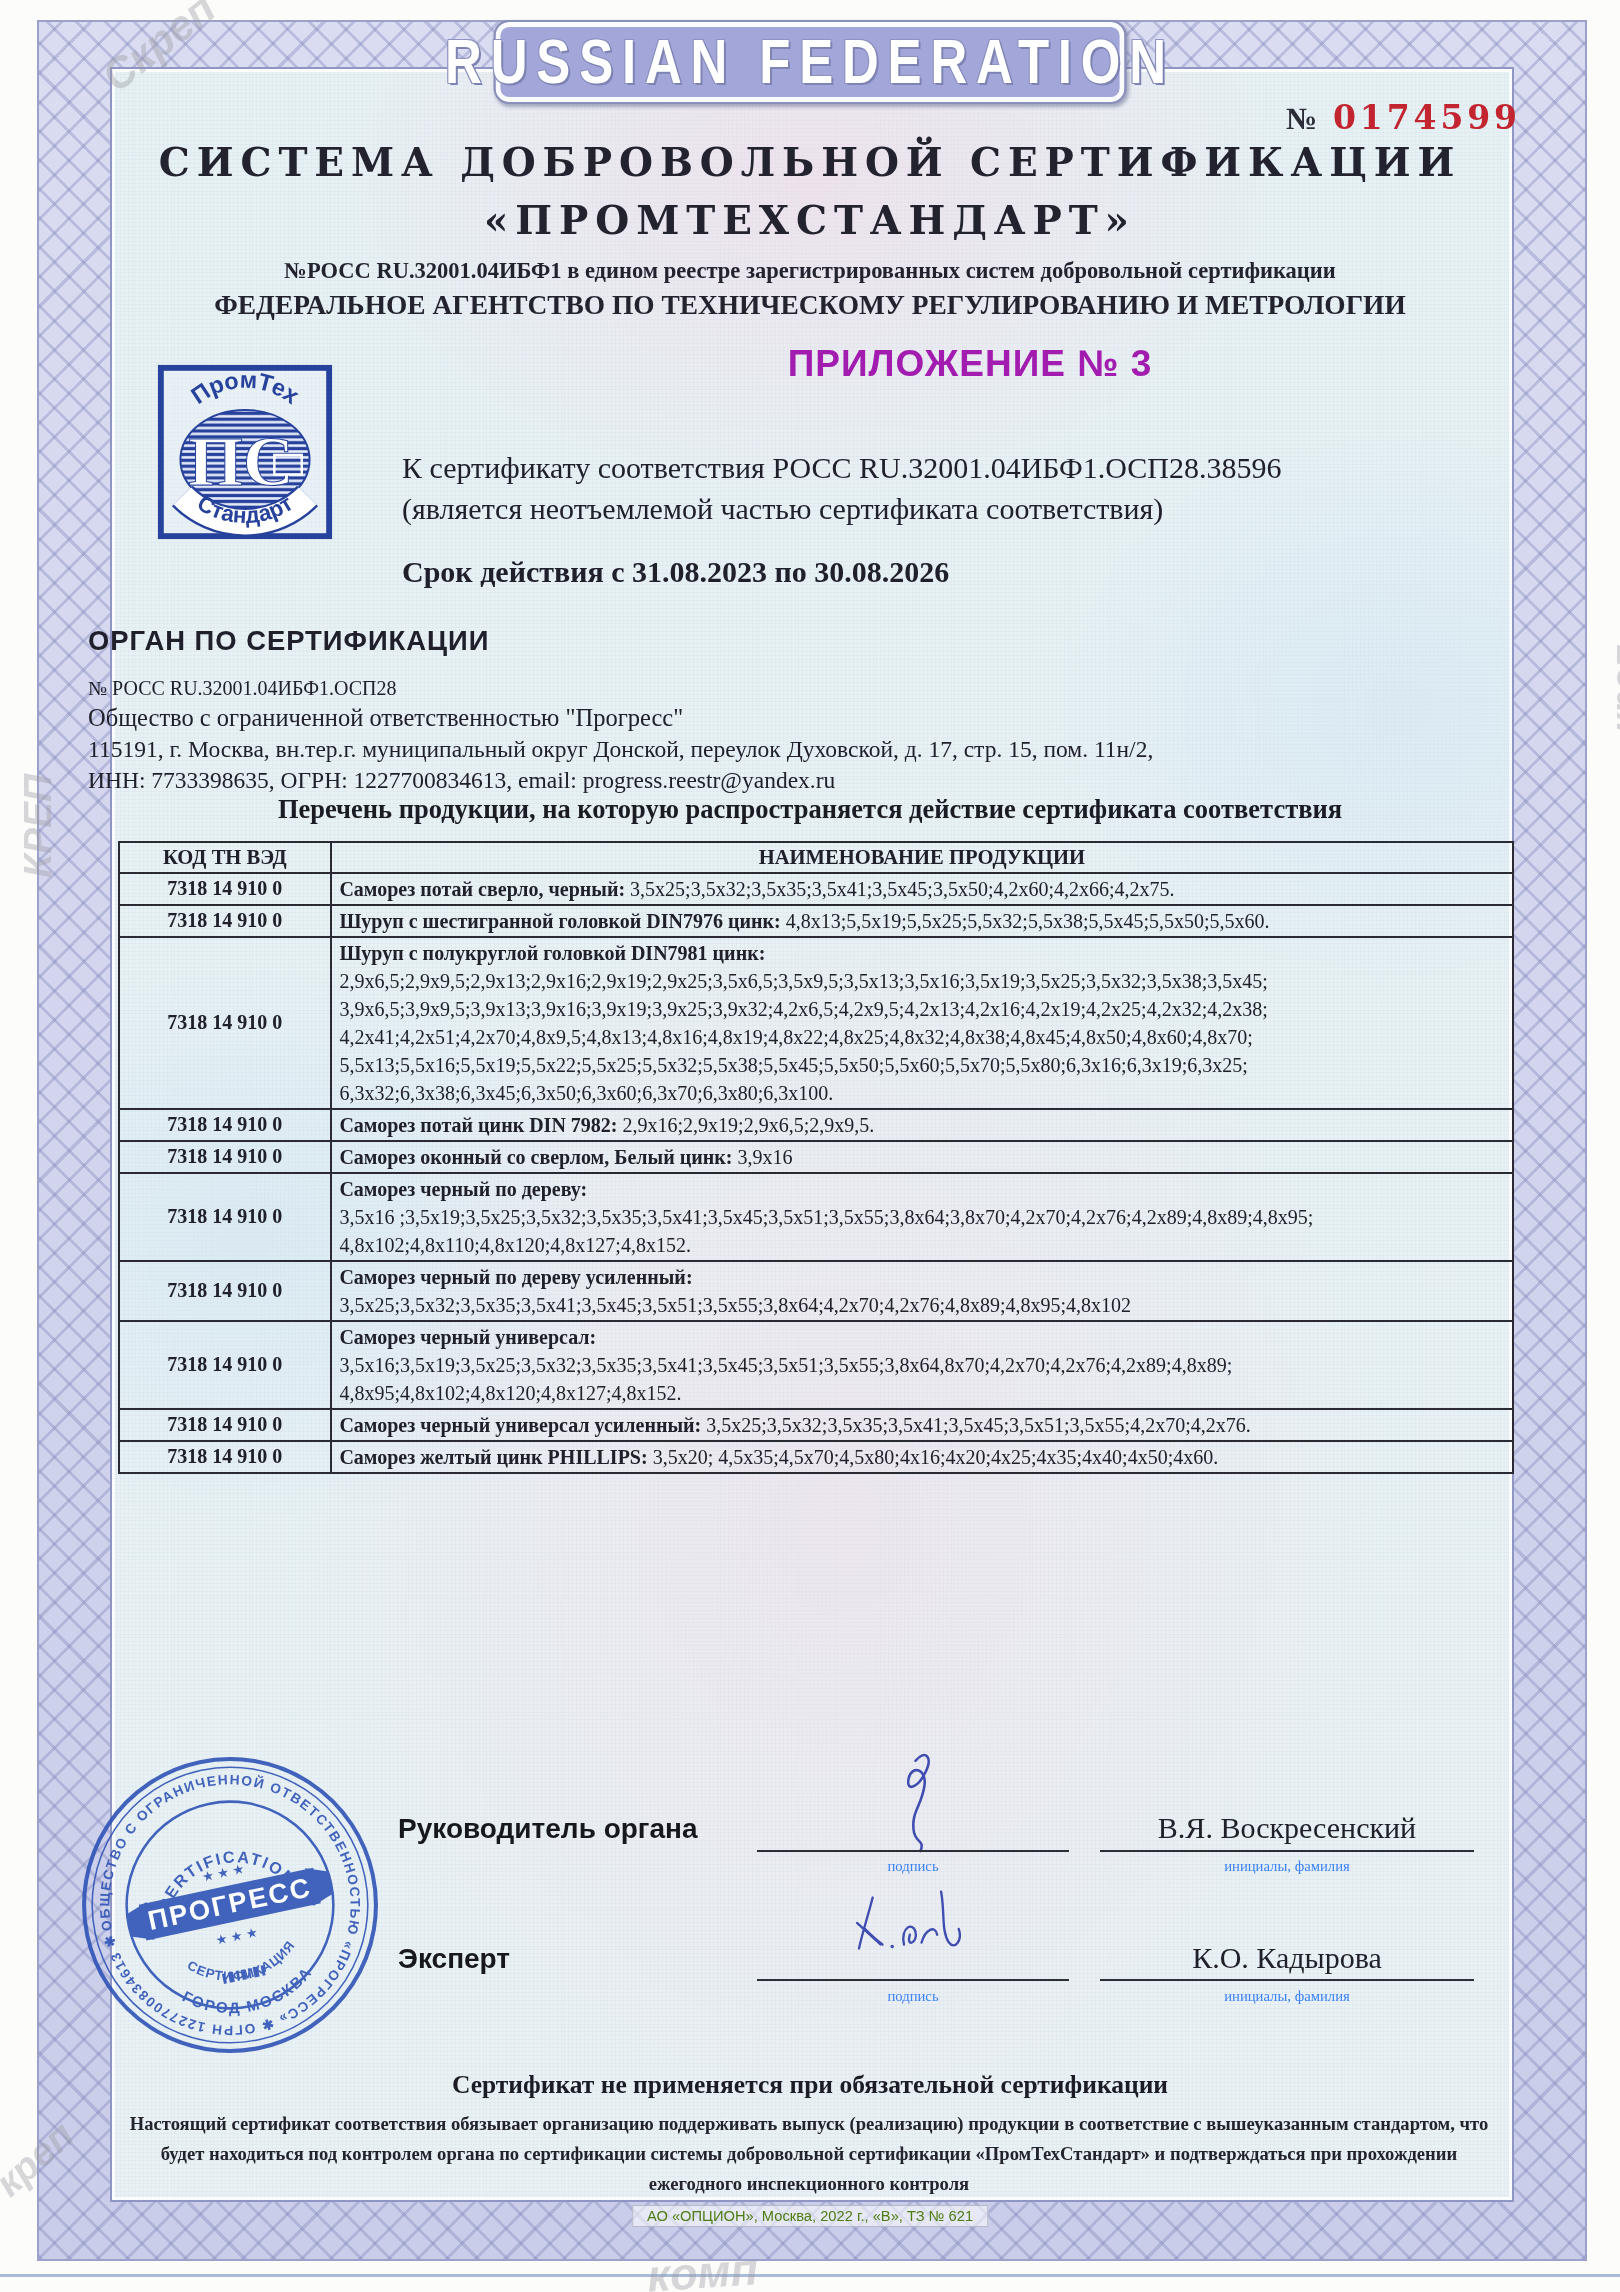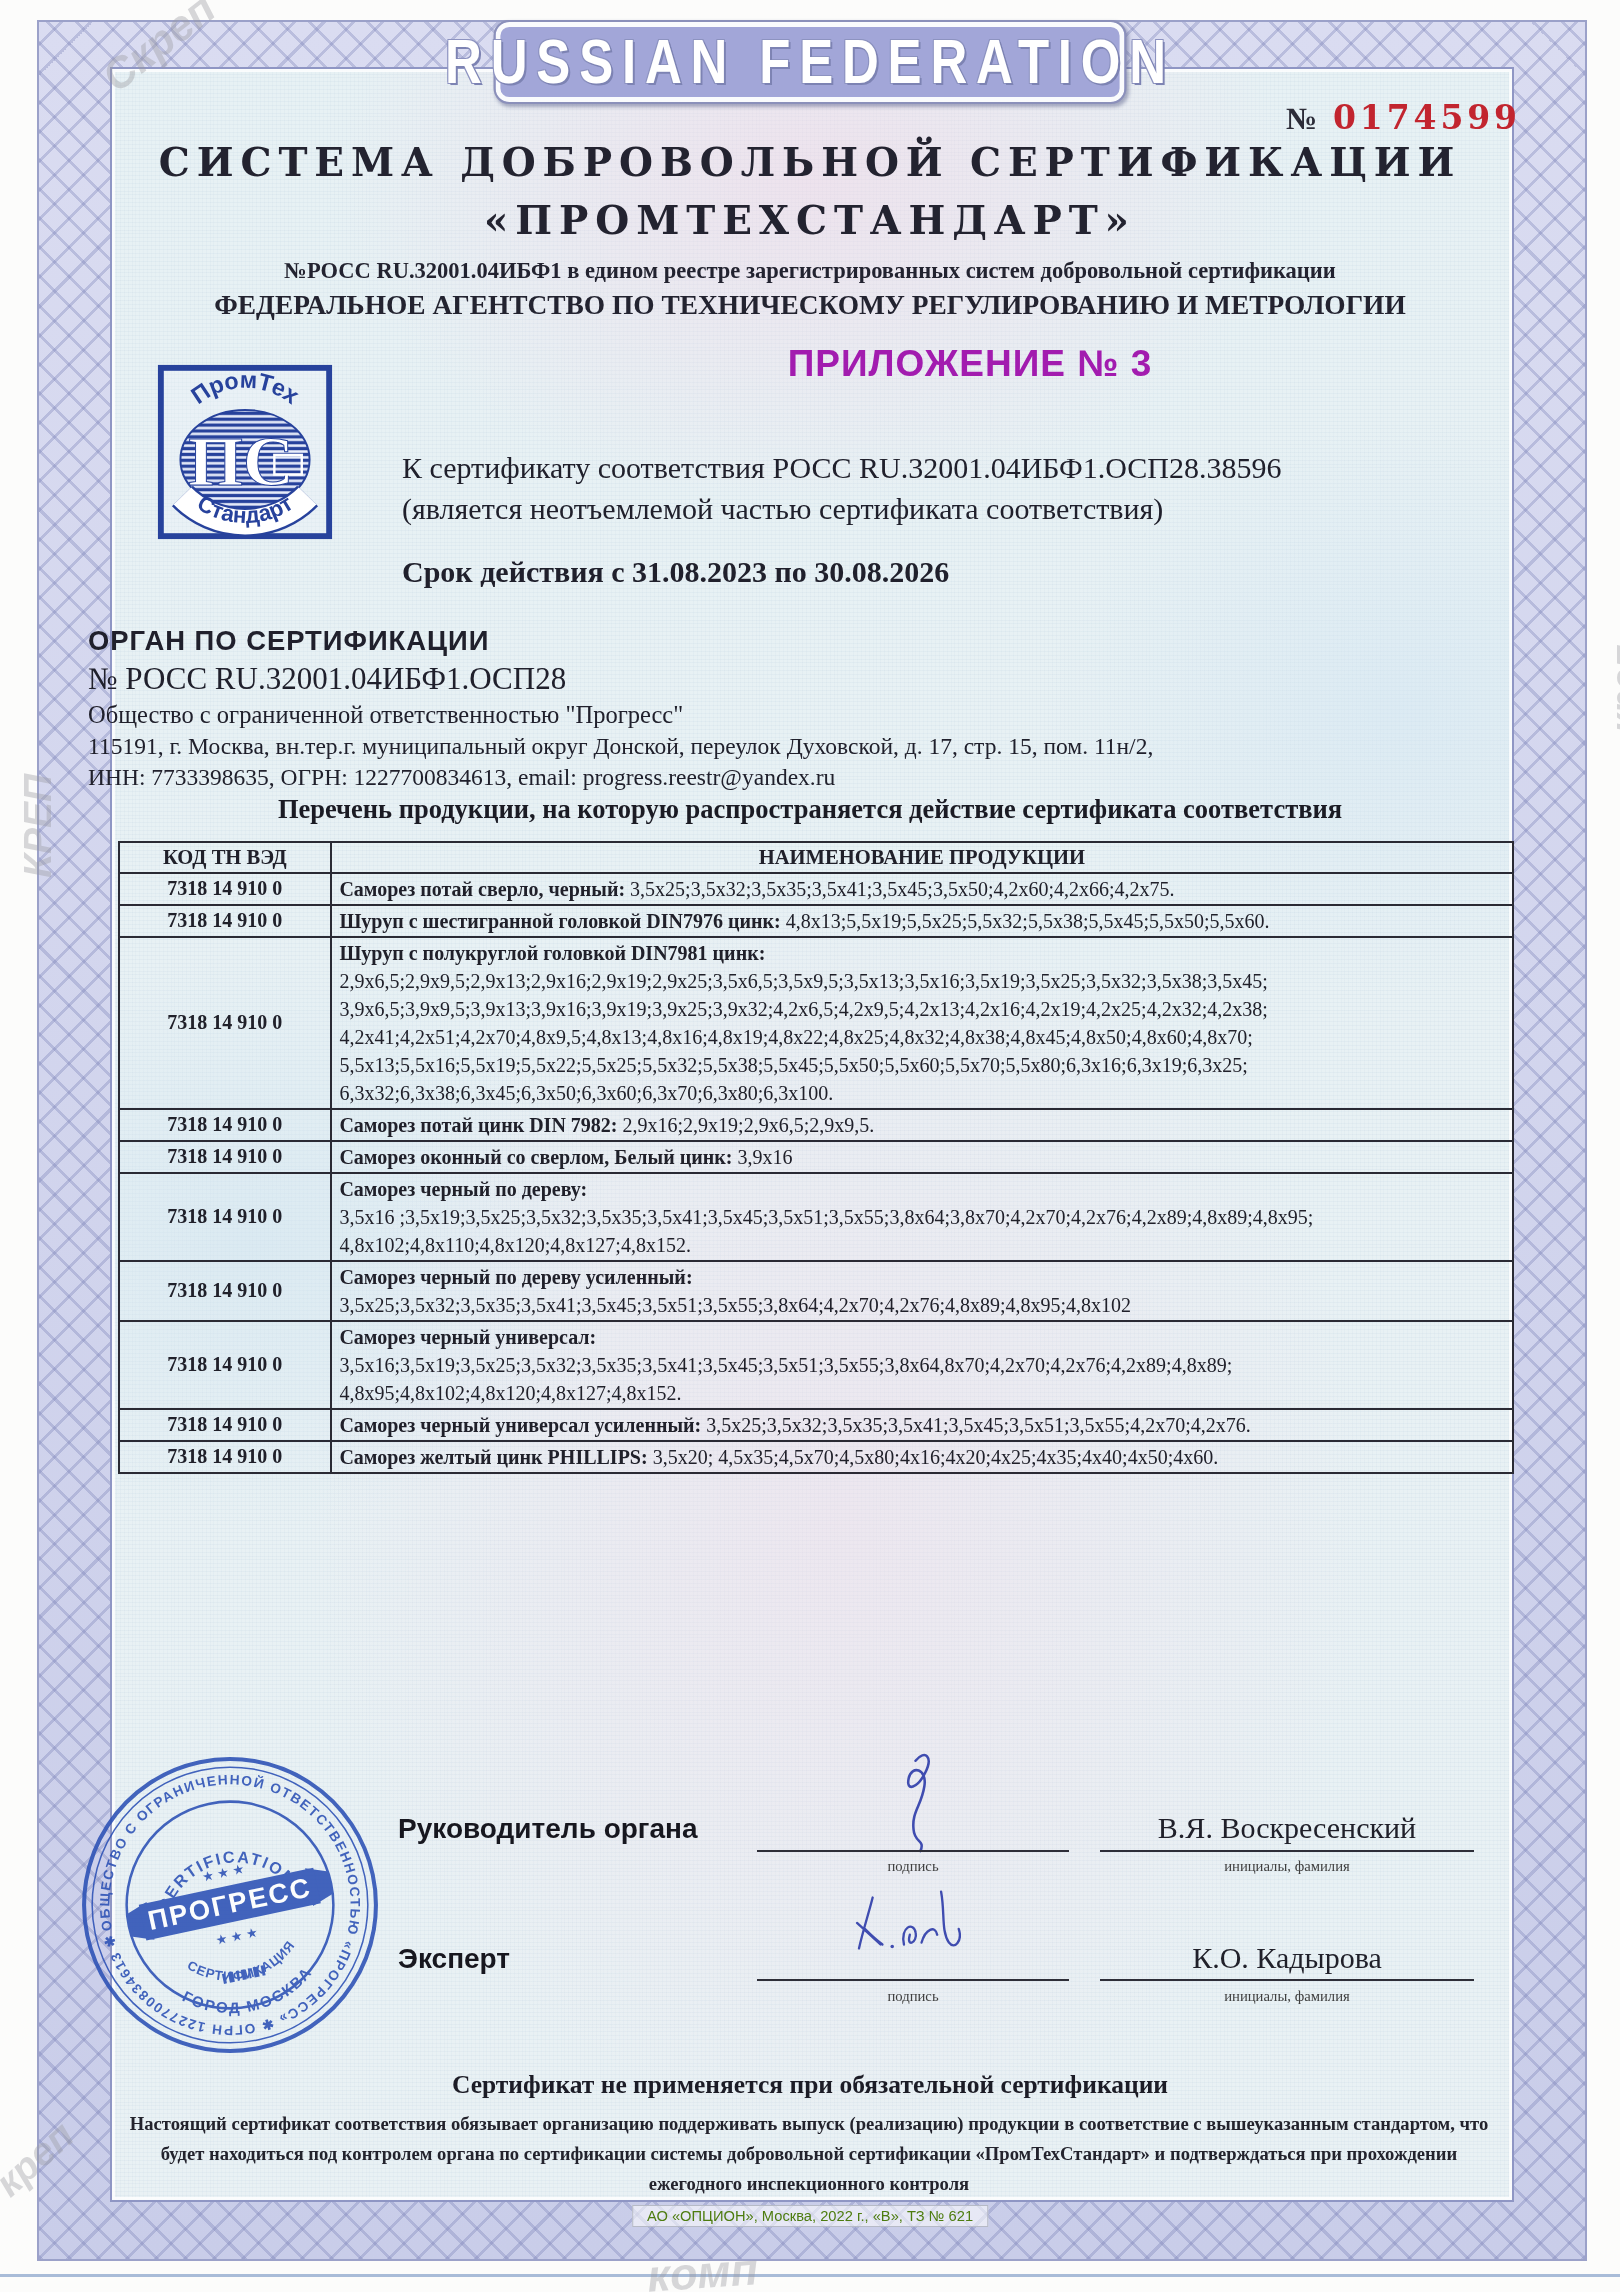--- a/index.html
+++ b/index.html
@@ -63,21 +63,21 @@
   .annex-title{position:absolute;left:421px;top:343px;width:1098px;text-align:center;
     font-family:"Liberation Sans",sans-serif;font-weight:bold;font-size:37px;
     letter-spacing:1px;color:#a21caf;}
   .annex-l1{position:absolute;left:402px;top:451px;font-size:30px;color:#20202c;}
   .annex-l2{position:absolute;left:402px;top:492px;font-size:30px;color:#20202c;}
   .validity{position:absolute;left:402px;top:555px;font-size:30px;font-weight:600;color:#20202c;}
 
   
   .org{position:absolute;left:88px;top:625px;width:1444px;text-align:left;color:#20202c;}
   .org .t{font-family:"Liberation Sans",sans-serif;font-weight:bold;font-size:27.4px;letter-spacing:1px;}
-  .org .n{margin-top:4px;font-size:31px;}
+  .org .n{margin-top:20px;font-size:20px;}
   .org .nm{margin-top:3.9px;font-size:24.5px;}
   .org .ad{margin-top:3.9px;font-size:23.5px;}
   .org .ct{margin-top:3.9px;font-size:23.5px;}
   .products-heading{position:absolute;left:88px;top:794px;width:1444px;text-align:center;
     font-size:26.5px;font-weight:bold;color:#1b1b24;}
 
   
   .ptable{position:absolute;left:118px;top:841px;width:1396px;border-collapse:collapse;
     font-size:20px;color:#20202a;}
   .ptable th,.ptable td{border:2px solid #2a2a34;padding:1px 7.8px;vertical-align:top;}
@@ -97,21 +97,21 @@
   
   .role{position:absolute;font-family:"Liberation Sans",sans-serif;font-weight:bold;
     font-size:28px;color:#17171f;}
   .role1{left:398px;top:1813px;}
   .role2{left:398px;top:1943px;}
   .sigline{position:absolute;border-bottom:2px solid #2e2e38;}
   .line-s1{left:757px;top:1821px;width:312px;height:29px;}
   .line-n1{left:1100px;top:1821px;width:374px;height:29px;}
   .line-s2{left:757px;top:1950px;width:312px;height:29px;}
   .line-n2{left:1100px;top:1950px;width:374px;height:29px;}
-  .cap{position:absolute;font-size:14.7px;color:#404040;text-align:center;}
+  .cap{position:absolute;font-size:14.7px;color:#3b82f6;text-align:center;}
   .cap-s1{left:757px;top:1858px;width:312px;}
   .cap-n1{left:1100px;top:1858px;width:374px;}
   .cap-s2{left:757px;top:1988px;width:312px;}
   .cap-n2{left:1100px;top:1988px;width:374px;}
   .fio{position:absolute;font-size:30px;color:#20202a;text-align:center;}
   .fio1{left:1100px;top:1811px;width:374px;}
   .fio2{left:1100px;top:1941px;width:374px;}
   .sig-svg{position:absolute;}
   .sig1{left:882px;top:1747px;}
   .sig2{left:843px;top:1878px;}

